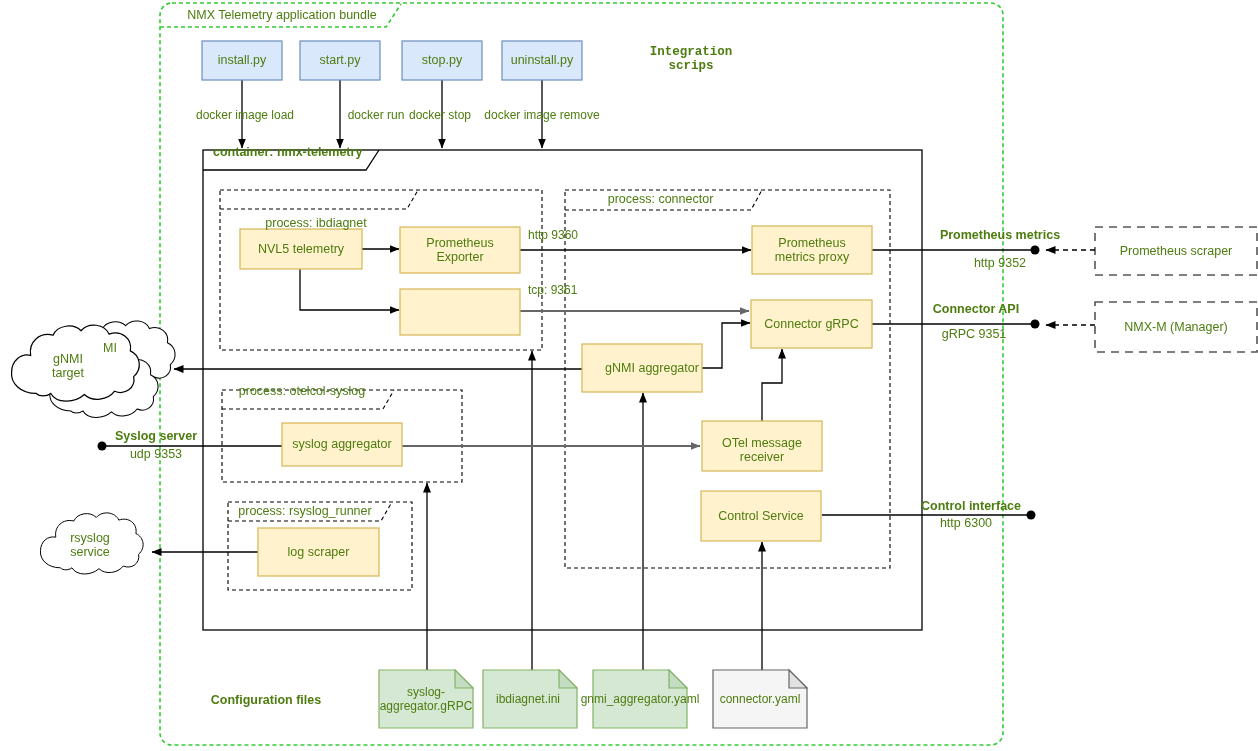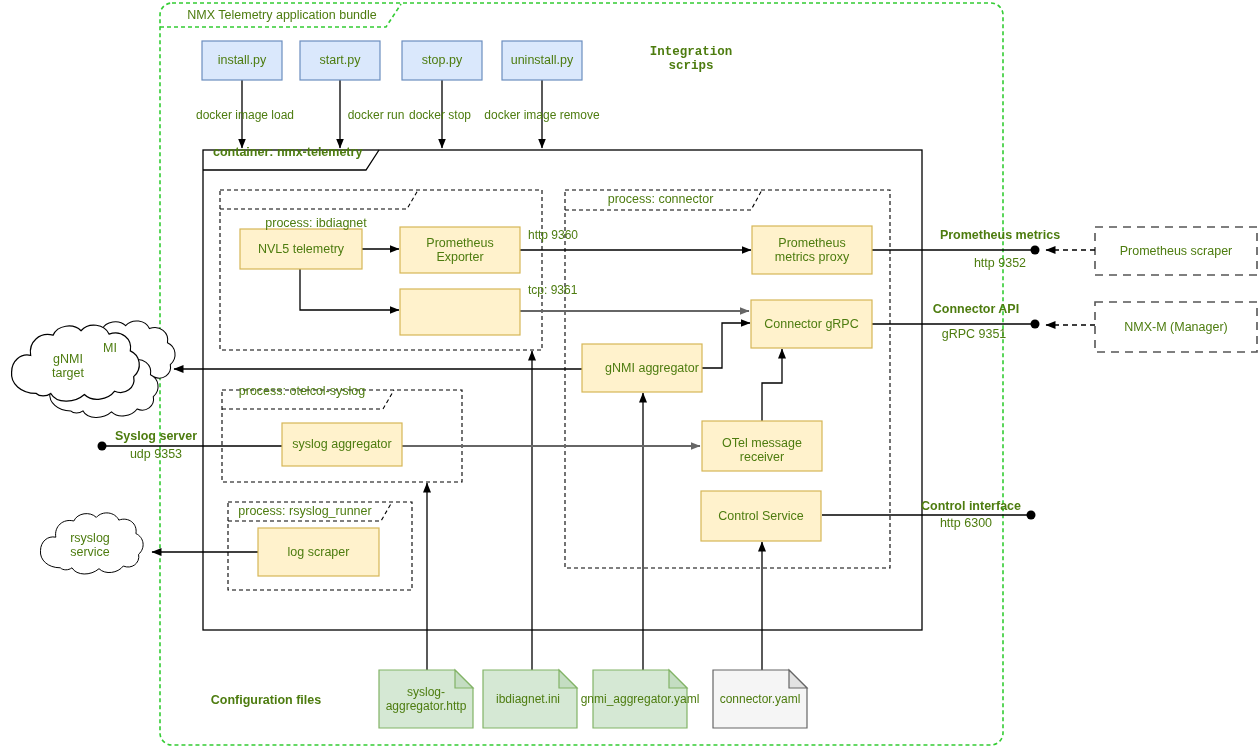--- a/index.html
+++ b/index.html
@@ -173,18 +173,18 @@
 <div class="lbl" style="left:96px;top:447px;width:120px;height:15px;">udp 9353</div>
 
 <div class="lbl" style="left:1095px;top:227px;width:162px;height:48px;">Prometheus scraper</div>
 <div class="lbl" style="left:1095px;top:302px;width:162px;height:50px;">NMX-M (Manager)</div>
 
 <div class="lbl" style="left:38px;top:338px;width:60px;height:56px;">gNMI target</div>
 <div class="lbl left" style="left:103px;top:340px;width:30px;height:16px;">MI</div>
 <div class="lbl" style="left:58px;top:520px;width:64px;height:50px;">rsyslog service</div>
 
 <div class="lbl b" style="left:196px;top:692px;width:140px;height:16px;">Configuration files</div>
-<div class="lbl s12" style="left:374px;top:684px;width:104px;height:32px;">syslog-aggregator.http</div>
+<div class="lbl s12" style="left:374px;top:684px;width:104px;height:32px;">syslog-aggregator.gRPC</div>
 <div class="lbl s12" style="left:478px;top:692px;width:100px;height:16px;">ibdiagnet.ini</div>
 <div class="lbl s12" style="left:577px;top:692px;width:126px;height:16px;white-space:nowrap;">gnmi_aggregator.yaml</div>
 <div class="lbl s12" style="left:710px;top:692px;width:100px;height:16px;white-space:nowrap;">connector.yaml</div>
 
 </div>
 
 </body></html>

